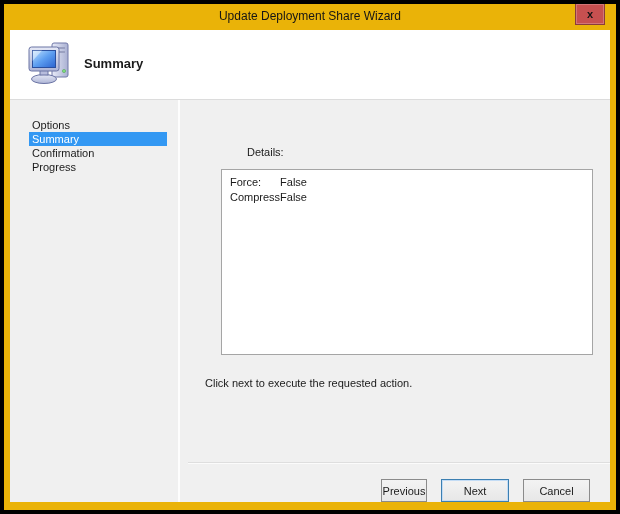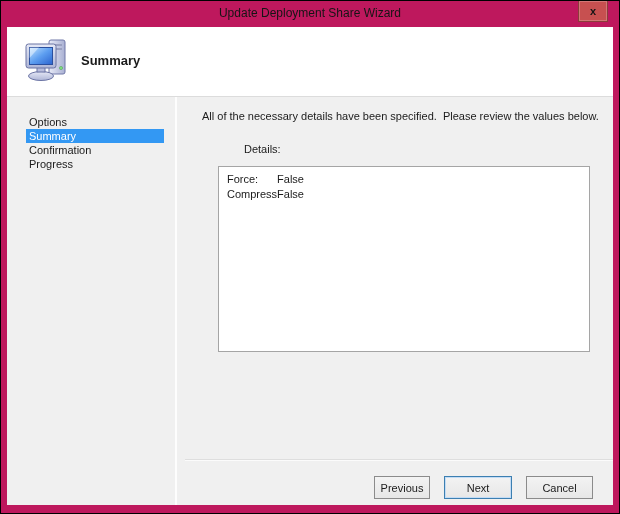--- a/index.html
+++ b/index.html
@@ -1,20 +1,20 @@
 <!DOCTYPE html>
 <html><head>
 <meta charset="utf-8">
 <style>
   * { margin:0; padding:0; box-sizing:border-box; }
   html,body { width:620px; height:514px; }
   body { font-family:"Liberation Sans", sans-serif; font-size:11px; color:#1b1b1b; }
 
   .window { position:relative; width:620px; height:514px;
-    background:#be185d; border:1px solid #000000; }
+    background:#eab308; border:4px solid #000000; }
 
   
   .titlebar { position:absolute; left:0; top:0; right:0; height:26px; }
   .titlebar .title { position:absolute; left:0; right:0; top:5px; text-align:center;
     font-size:12px; color:#151515; }
   .close-btn { position:absolute; top:0; right:11px; width:30px; height:21px;
     background:#c75050; border:1px solid #8a3c3a; border-top:none;
     box-shadow:inset 0 0 0 1px rgba(255,255,255,0.22);
     color:#141414; font-size:11px; font-weight:bold; text-align:center; line-height:20px;
     cursor:default; }
@@ -46,21 +46,21 @@
   .detail-name { display:inline-block; width:47px; }
   .note { position:absolute; left:17px; top:277px; }
 
   .hseparator { position:absolute; left:0; right:0; top:362px; height:1px;
     background:#dedede; box-shadow:0 1px 0 #fbfbfb; }
 
   .btn-row { position:absolute; top:379px; right:20px; display:flex; gap:14px; }
   .btn { height:23px; font-family:"Liberation Sans", sans-serif; font-size:11px;
     color:#1b1b1b; background:linear-gradient(180deg,#f3f3f3,#e7e7e7);
     border:1px solid #8b8b8b; text-align:center; cursor:default; }
-  .btn-previous { width:56px; }
+  .btn-previous { width:46px; }
   .btn-next { width:68px; border:1px solid #3c7fb1; box-shadow:inset 0 0 0 1px #c3dcf5; }
   .btn-cancel { width:67px; }
 </style>
 </head>
 <body>
 
 <div class="window">
 
   <div class="titlebar">
     <div class="title">Update Deployment Share Wizard</div>
@@ -106,34 +106,34 @@
       <div class="sidebar">
         <div class="nav-item">Options</div>
         <div class="nav-item selected">Summary</div>
         <div class="nav-item">Confirmation</div>
         <div class="nav-item">Progress</div>
       </div>
 
       <div class="vdivider"></div>
 
       <div class="main">
-        <div class="intro">All of the necessary details have been specified.  Please review the values below.</div>
         <div class="details-label">Details:</div>
 
         <div class="details-box">
           <div class="detail-row">
             <span class="detail-name">Force:</span>
             <span class="detail-value">False</span>
           </div>
           <div class="detail-row">
             <span class="detail-name">Compress:</span>
             <span class="detail-value">False</span>
           </div>
         </div>
 
+        <div class="note">Click next to execute the requested action.</div>
 
         <div class="hseparator"></div>
 
         <div class="btn-row">
           <button class="btn btn-previous">Previous</button>
           <button class="btn btn-next">Next</button>
           <button class="btn btn-cancel">Cancel</button>
         </div>
       </div>
 

